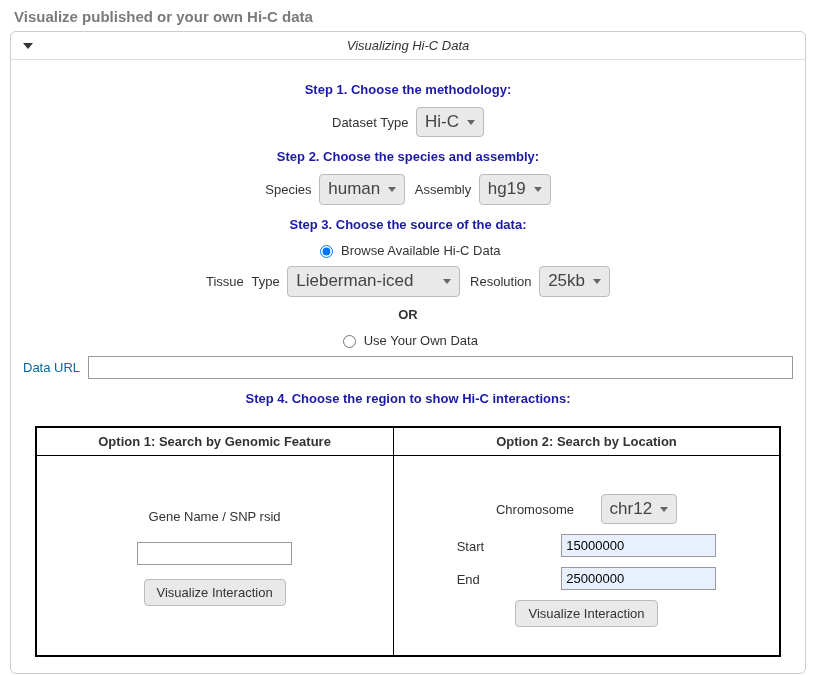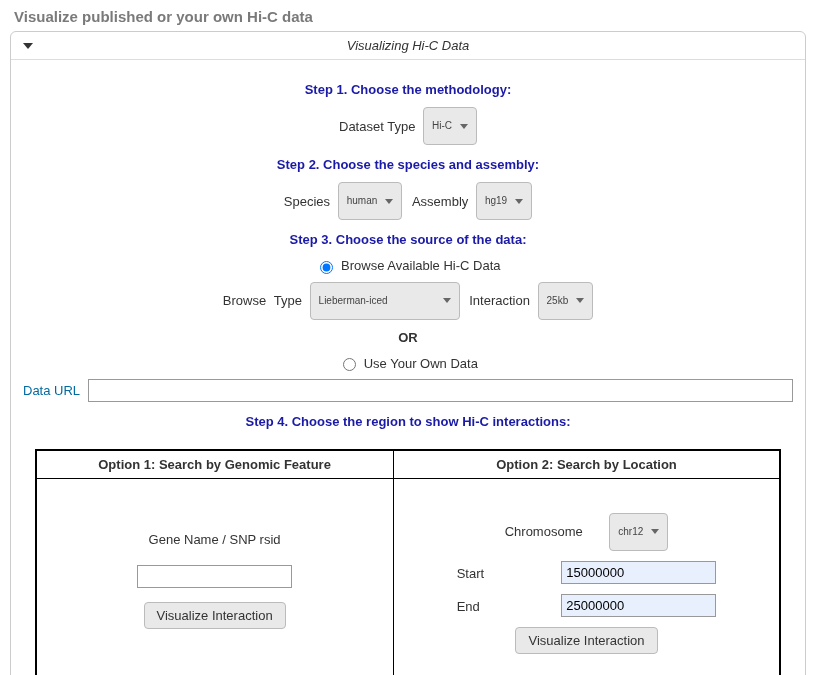--- a/index.html
+++ b/index.html
@@ -63,22 +63,22 @@
     margin-right: 4px;
     color: #333;
     vertical-align: middle;
   }
   .select-like {
     display: inline-flex;
     align-items: center;
     background: #e9e9e9;
     border: 1px solid #bbb;
     border-radius: 4px;
-    padding: 12px 8px;
-    font-size: 10px;
+    padding: 4px 8px;
+    font-size: 17px;
     color: #444;
     cursor: pointer;
     vertical-align: middle;
     margin-right: 6px;
     line-height: 1.2;
   }
   .select-like:last-child { margin-right: 0; }
   .select-caret {
     margin-left: 8px;
     display: inline-block;
@@ -243,31 +243,31 @@
         </span>
       </div>
 
       <div class="step-heading">Step 3. Choose the source of the data:</div>
       <div class="radio-row">
         <input type="radio" name="source" checked="" style="">
         <span>Browse Available Hi-C Data</span>
       </div>
 
       <div class="row-center">
-        <span class="inline-label">Browse</span>
+        <span class="inline-label">Tissue</span>
         <span class="inline-label">Type</span>
         <span class="select-like" style="min-width:150px;">
           <span>Lieberman-iced</span>
           <span class="select-caret" style="margin-left:auto;padding-left:30px;">
             <svg width="8" height="5" viewBox="0 0 8 5">
                 <polygon points="0,0 8,0 4,5" fill="#666"></polygon>
               </svg>
           </span>
         </span>
-        <span class="inline-label">Interaction</span>
+        <span class="inline-label">Resolution</span>
         <span class="select-like">
           <span>25kb</span>
           <span class="select-caret">
             <svg width="8" height="5" viewBox="0 0 8 5">
                 <polygon points="0,0 8,0 4,5" fill="#666"></polygon>
               </svg>
           </span>
         </span>
       </div>
 

